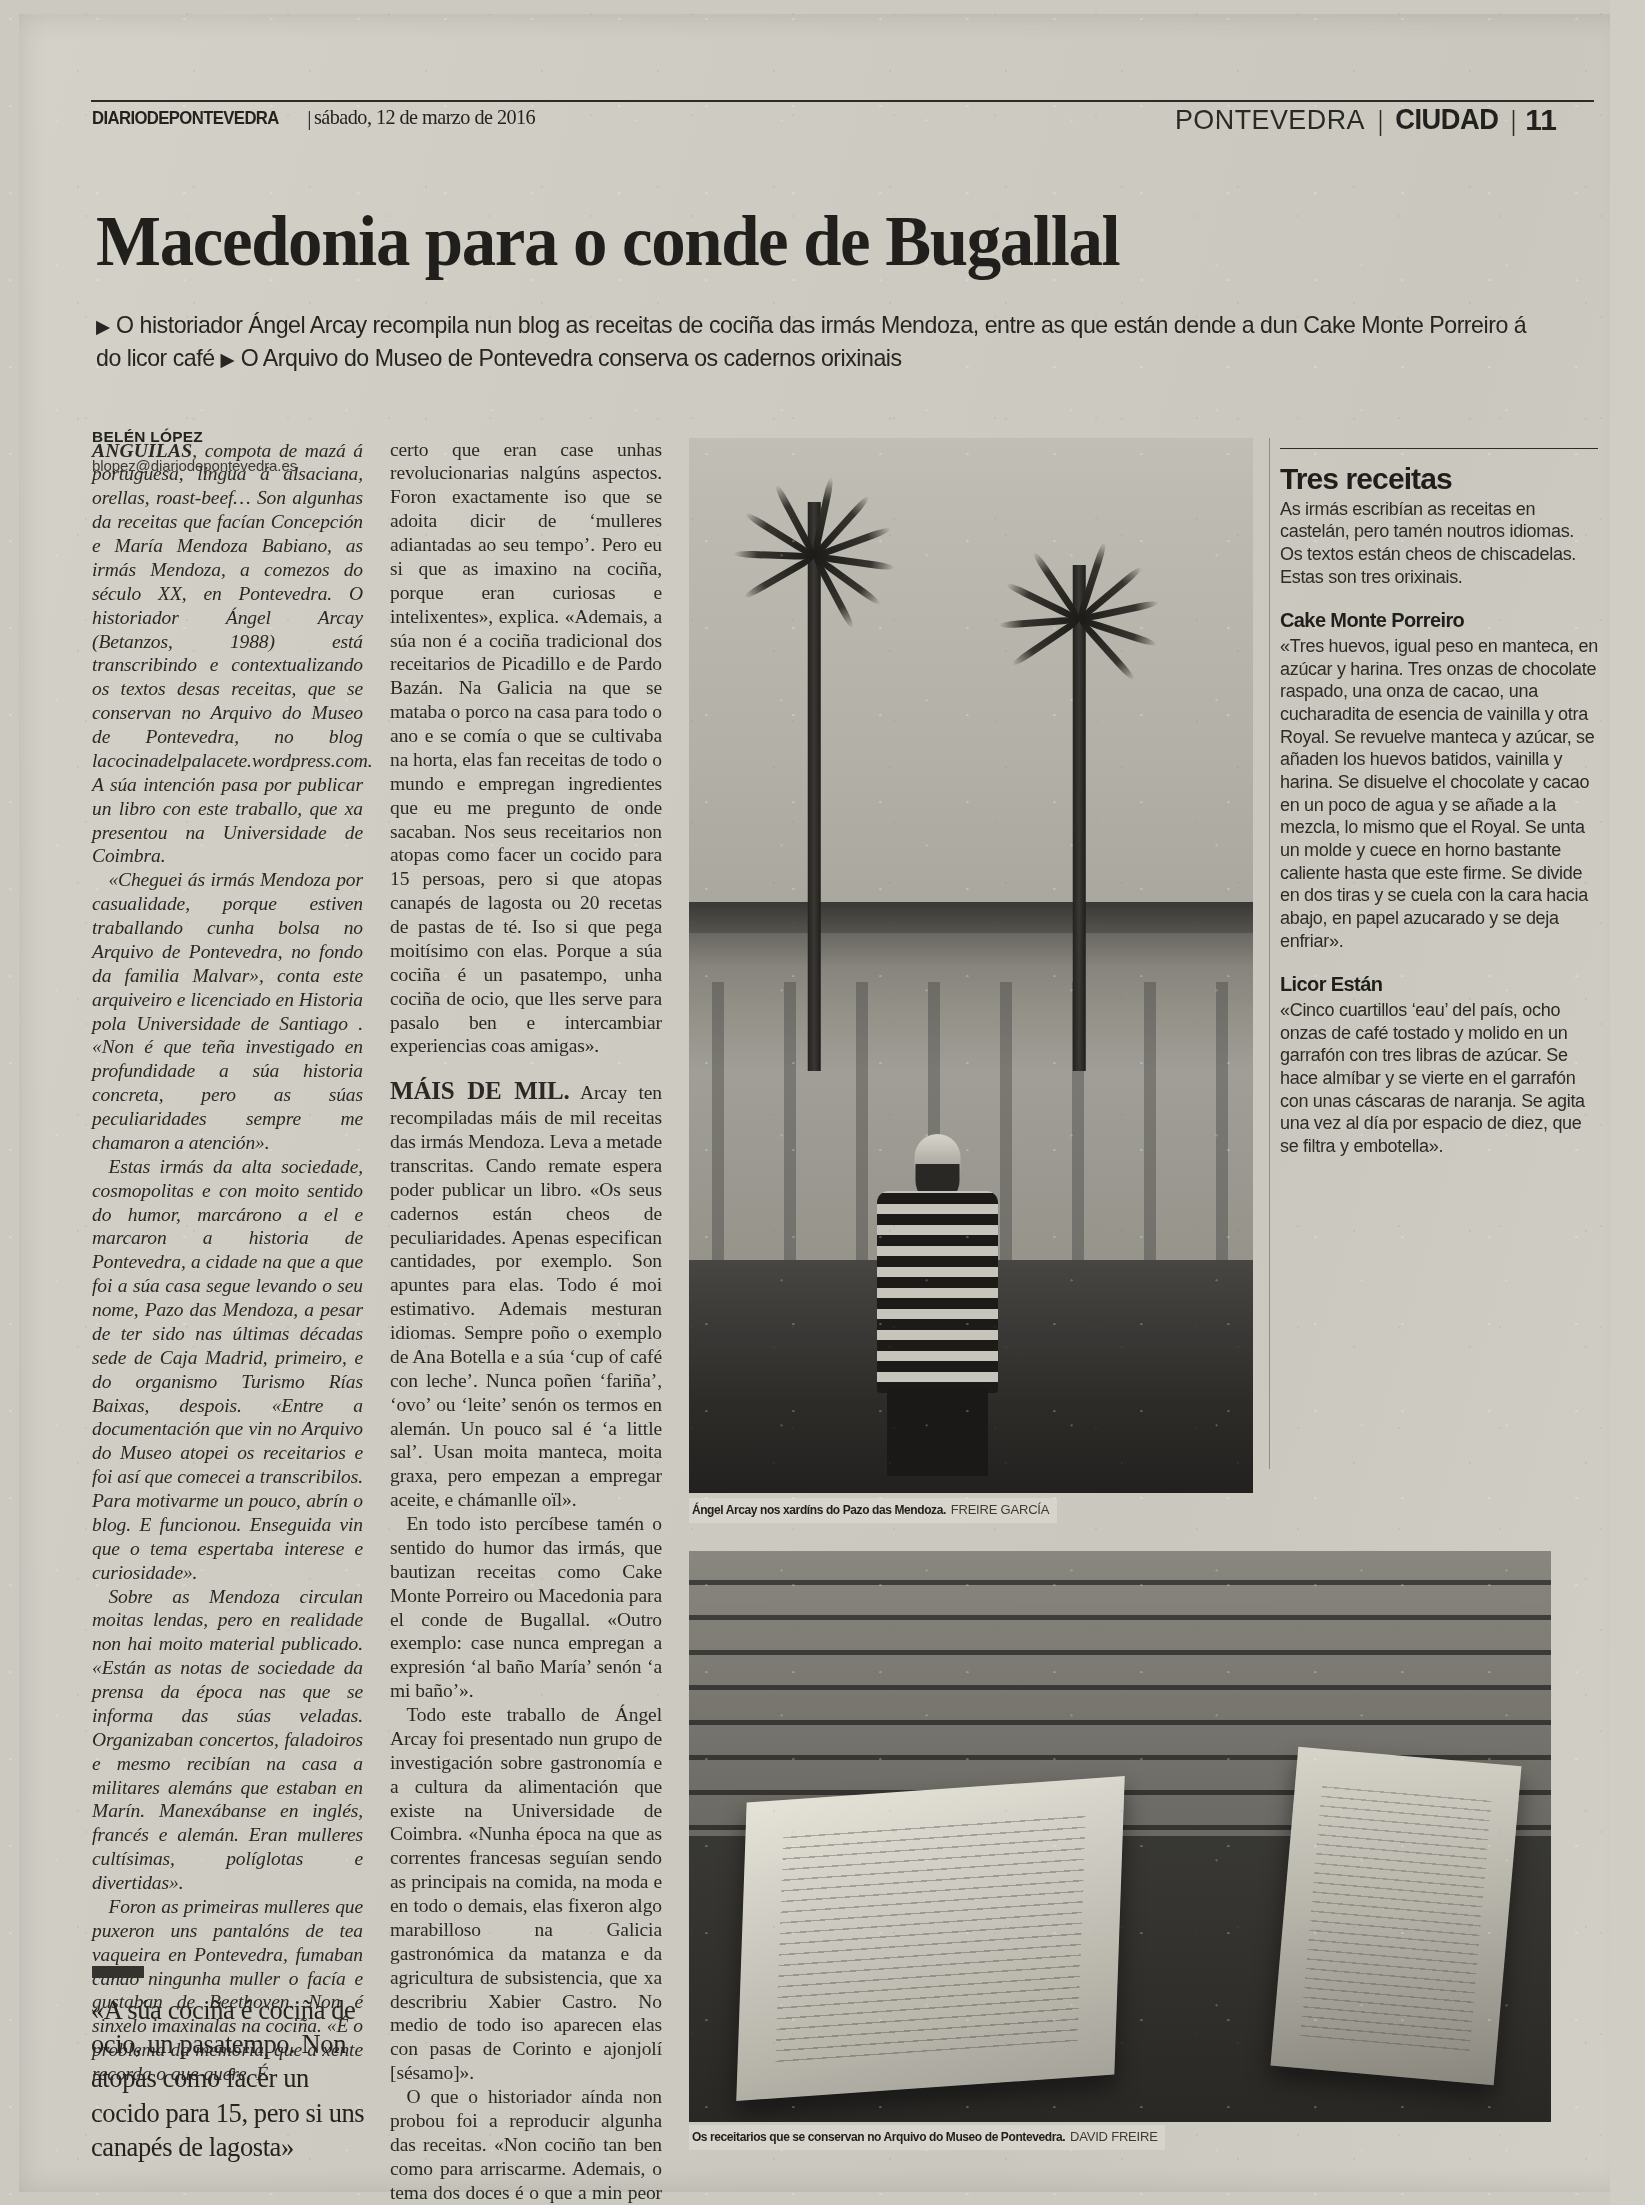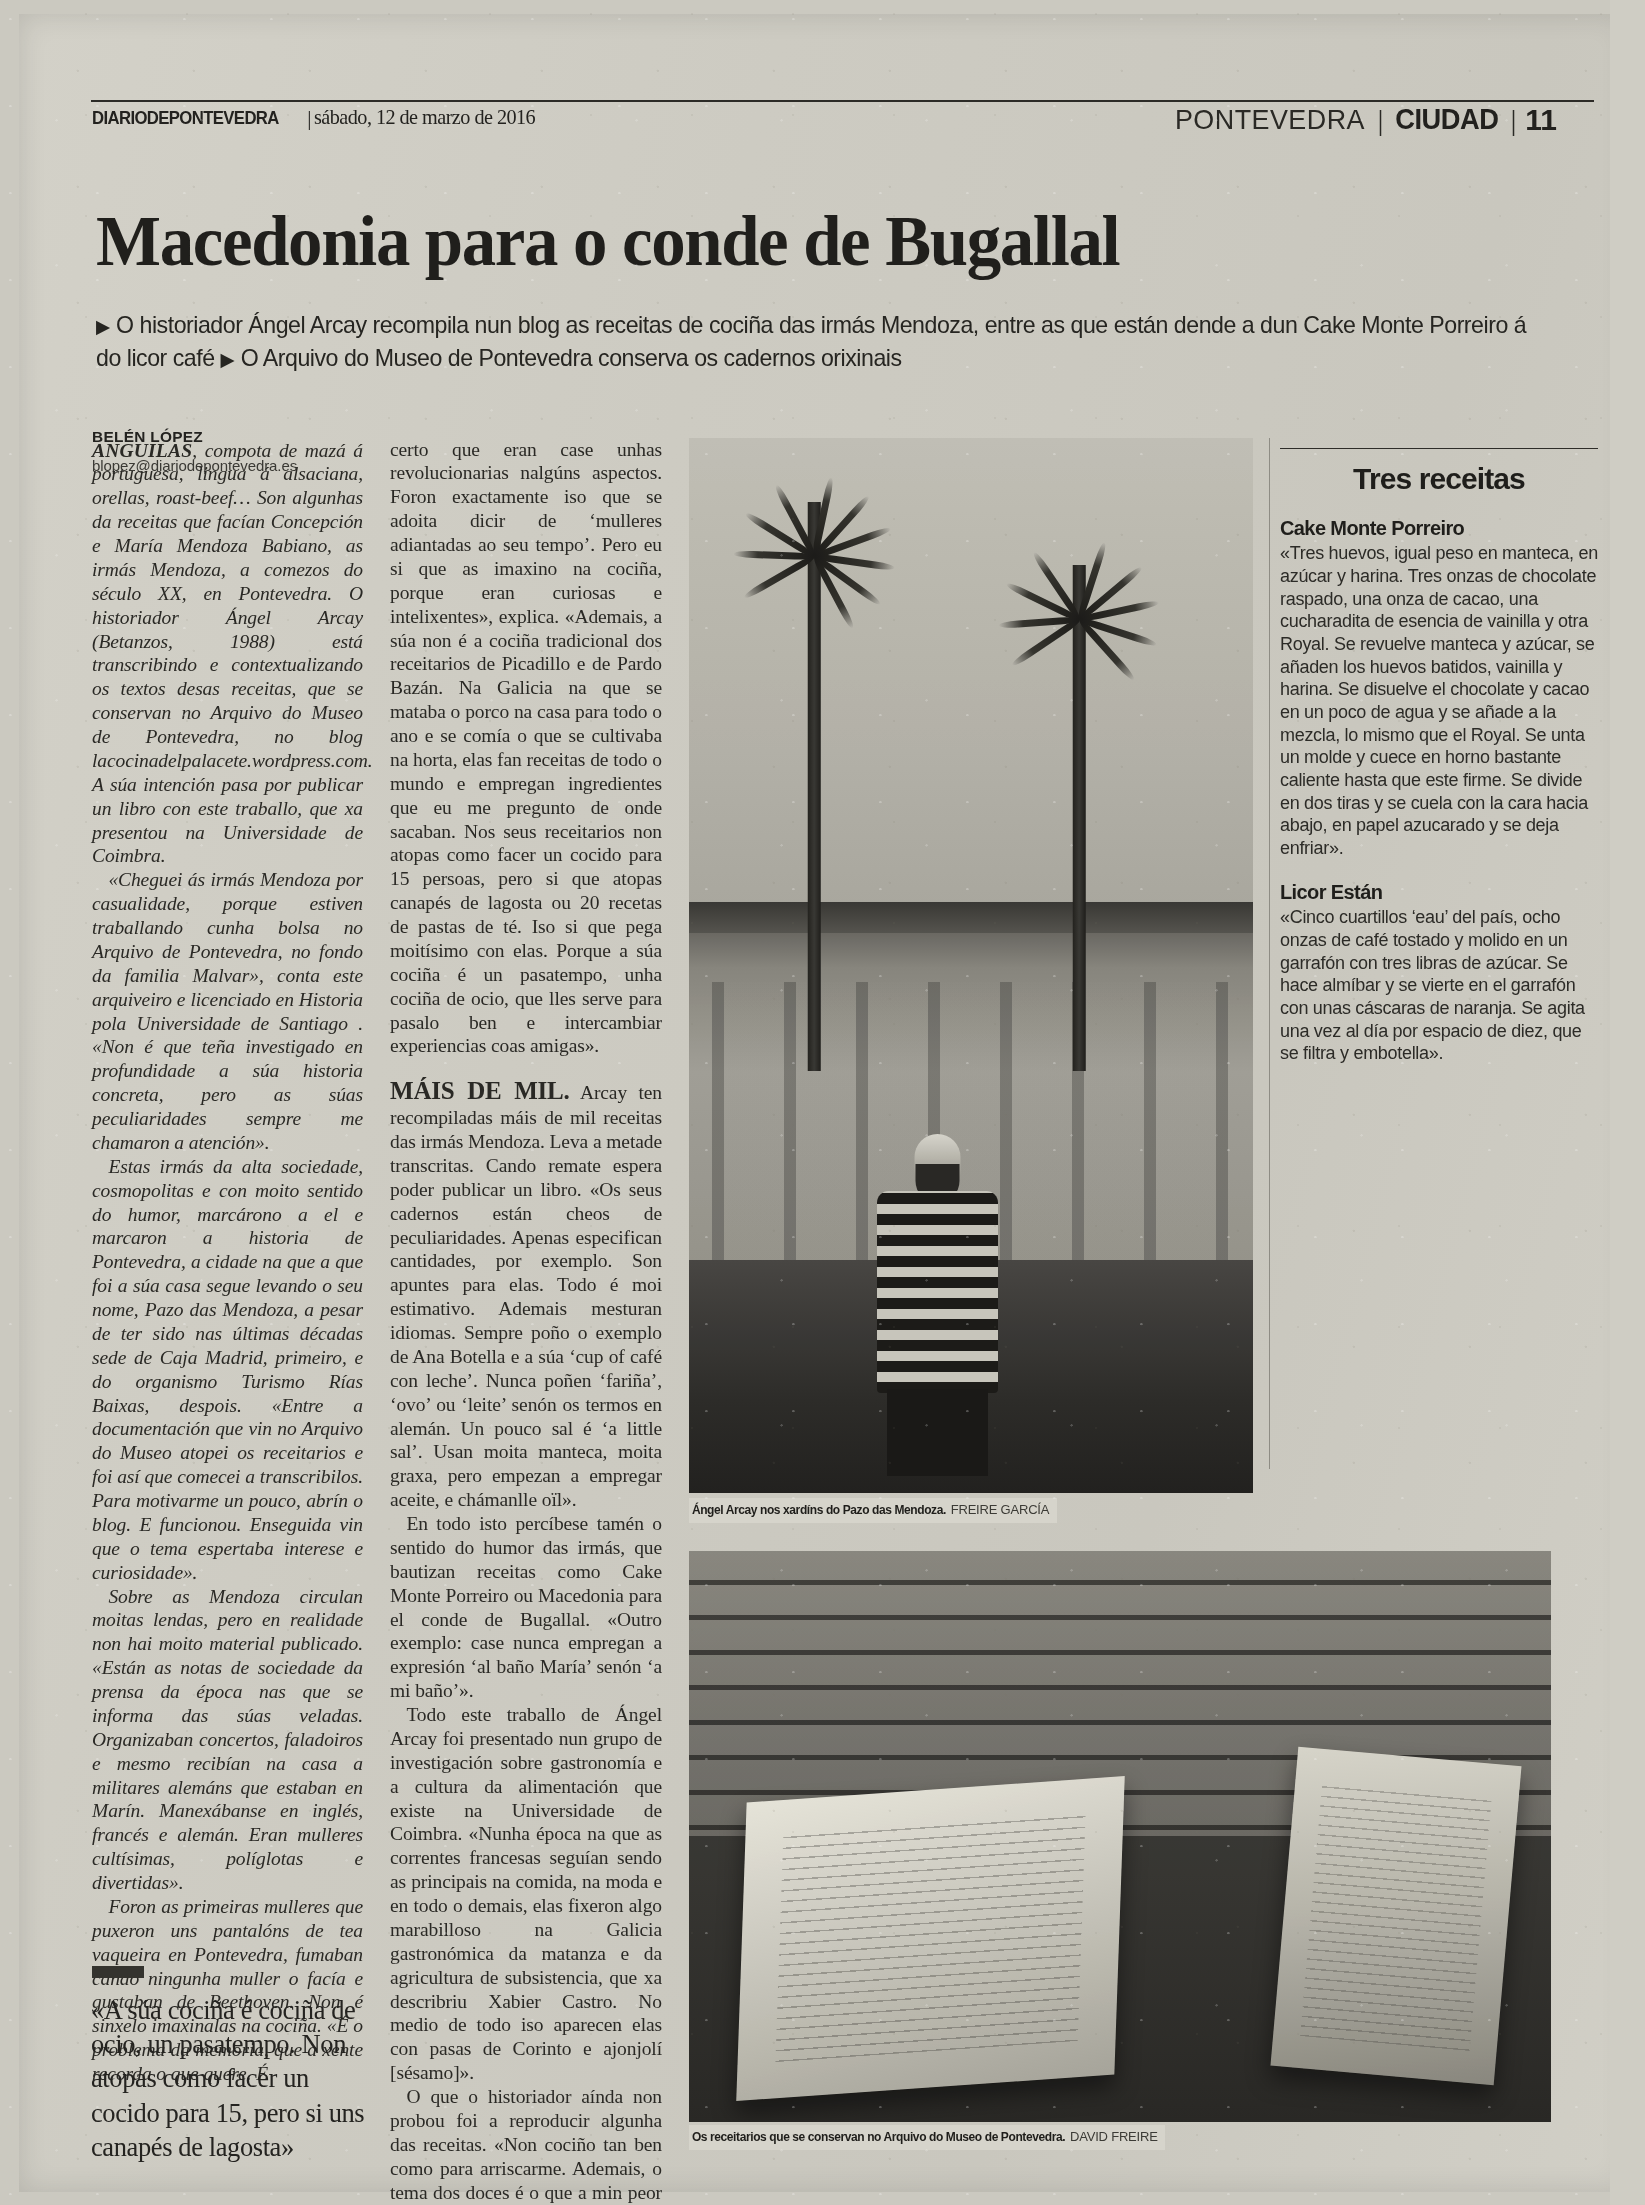--- a/index.html
+++ b/index.html
@@ -301,21 +301,21 @@
   .side-rule-h {
     position: absolute; left: 1261px; top: 434px;
     width: 318px; height: 1.9px; background: #2e2d29;
   }
   #sidebar {
     position: absolute; left: 1261px; top: 448px; width: 318px;
   }
   #sidebar h2 {
     margin: 0 0 2px 0;
     font-family: "Liberation Sans", sans-serif;
-    font-weight: 700; font-size: 30px; letter-spacing: -0.9px; color: #1f1e1b; text-align: center;
+    font-weight: 700; font-size: 30px; letter-spacing: -0.9px; color: #1f1e1b;
   }
   #sidebar .intro, #sidebar .recipe-body {
     font-family: "Liberation Sans", sans-serif;
     font-size: 18px; line-height: 1.26; letter-spacing: -0.3px;
     color: #2c2b27; text-align: left;
   }
   #sidebar .recipe { margin-top: 21px; }
   #sidebar h3 {
     margin: 0 0 2.9px 0;
     font-family: "Liberation Sans", sans-serif;
@@ -438,20 +438,21 @@
 
     <div class="caption-bar" id="cap-bottom">
       <span class="cap">Os receitarios que se conservan no Arquivo do Museo de Pontevedra.</span><span class="credit">DAVID FREIRE</span>
     </div>
 
     <div class="side-rule-v"></div>
     <div class="side-rule-h"></div>
 
     <div id="sidebar">
       <h2>Tres receitas</h2>
+      <div class="intro">As irmás escribían as receitas en castelán, pero tamén noutros idiomas. Os textos están cheos de chiscadelas. Estas son tres orixinais.</div>
 
       <div class="recipe">
         <h3>Cake Monte Porreiro</h3>
         <div class="recipe-body">«Tres huevos, igual peso en manteca, en azúcar y harina. Tres onzas de chocolate raspado, una onza de cacao, una cucharadita de esencia de vainilla y otra Royal. Se revuelve manteca y azúcar, se añaden los huevos batidos, vainilla y harina. Se disuelve el chocolate y cacao en un poco de agua y se añade a la mezcla, lo mismo que el Royal. Se unta un molde y cuece en horno bastante caliente hasta que este firme. Se divide en dos tiras y se cuela con la cara hacia abajo, en papel azucarado y se deja enfriar».</div>
       </div>
 
 
       <div class="recipe">
         <h3>Licor Están</h3>
         <div class="recipe-body">«Cinco cuartillos ‘eau’ del país, ocho onzas de café tostado y molido en un garrafón con tres libras de azúcar. Se hace almíbar y se vierte en el garrafón con unas cáscaras de naranja. Se agita una vez al día por espacio de diez, que se filtra y embotella».</div>

